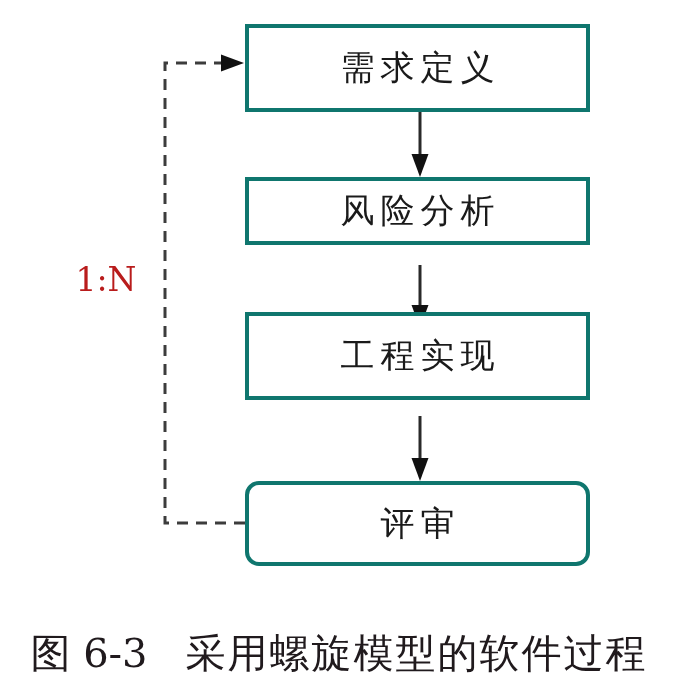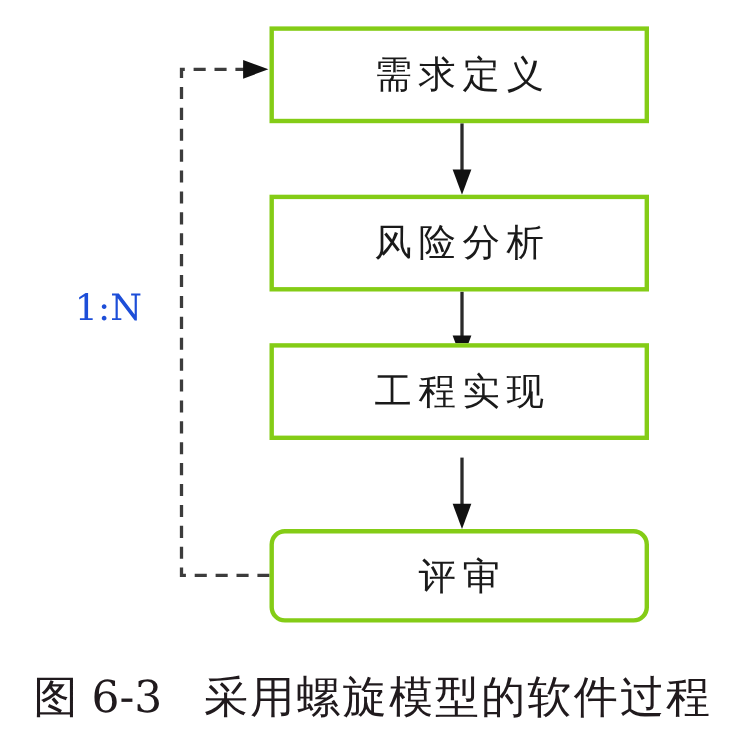--- a/index.html
+++ b/index.html
@@ -25,62 +25,64 @@
     left: 0;
     top: 0;
     width: 678px;
     height: 684px;
   }
   .flow-box {
     position: absolute;
     left: 245px;
     width: 345px;
     box-sizing: border-box;
-    border: 4px solid #84cc16;
+    border: 4px solid #0f766e;
     background: #ffffff;
     display: flex;
     align-items: center;
     justify-content: center;
   }
   .flow-box .box-label {
     font-size: 34px;
     letter-spacing: 6px;
     color: #1a1a1a;
     white-space: nowrap;
     transform: translateX(3px); 
   }
   #box-requirements { top: 24px;  height: 88px; }
-  #box-risk         { top: 177px; height: 88px; }
+  #box-risk         { top: 177px; height: 68px; }
   #box-engineering  { top: 312px; height: 88px; }
   #box-review       { top: 481px; height: 85px; border-radius: 14px; }
 
   .loop-label {
     position: absolute;
     left: 68px;
     top: 260px;
     width: 76px;
+    text-align: center;
     font-size: 33px;
-    color: #1d4ed8;
+    color: #b91c1c;
     white-space: nowrap;
   }
   .figure-caption {
     position: absolute;
     left: 0;
     top: 606px;
     width: 678px;
     display: flex;
     justify-content: center;
     align-items: baseline;
     column-gap: 38px;
     font-size: 40px;
     color: #201a1d;
     white-space: nowrap;
   }
   .figure-caption .caption-title {
     letter-spacing: 2px;
+    margin-top: 20px;
   }
 </style>
 </head>
 <body>
 
 <div class="figure-canvas">
 
   <svg class="connector-layer" viewBox="0 0 678 684" xmlns="http://www.w3.org/2000/svg">
 
     <line x1="420" y1="112" x2="420" y2="158" stroke="#2a2a2a" stroke-width="3"></line>

